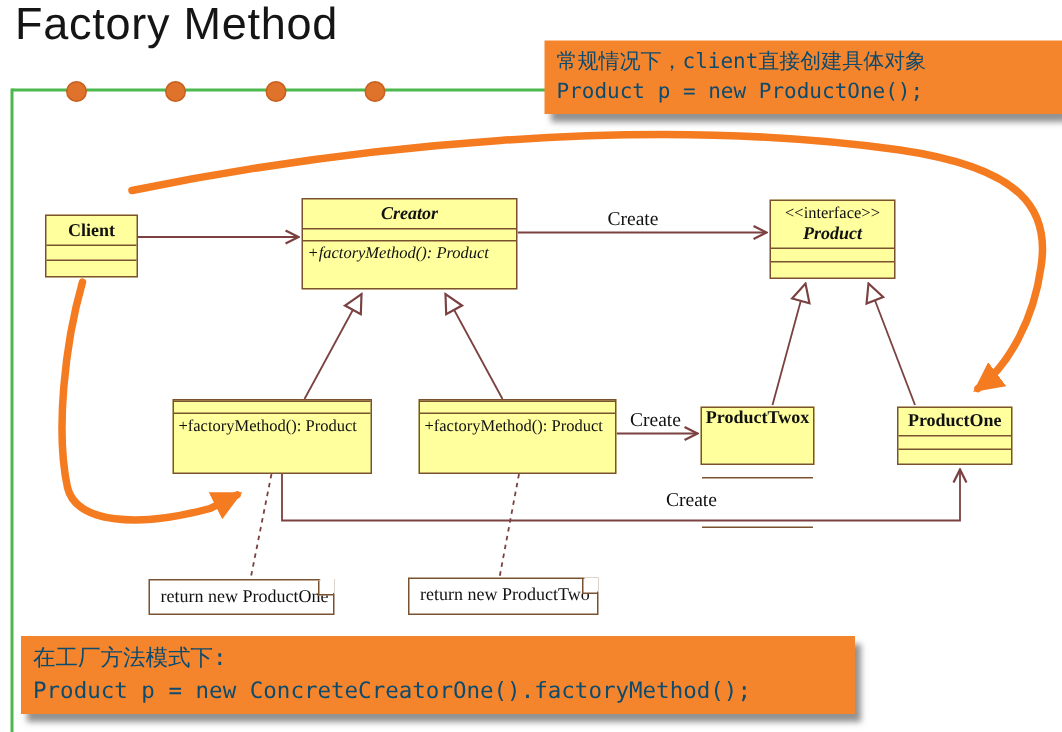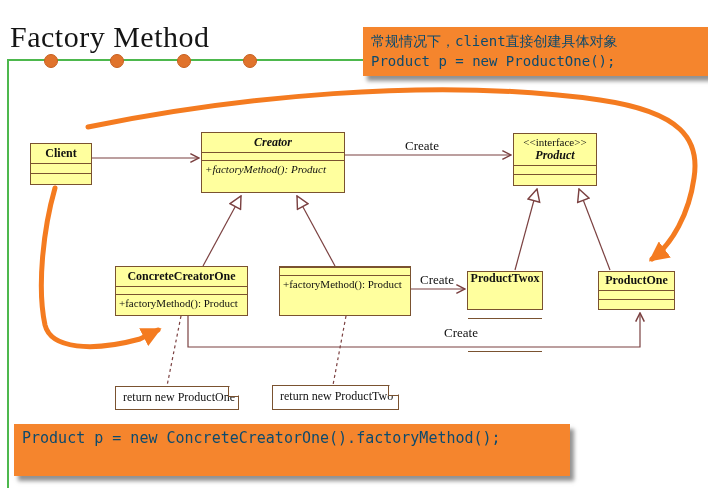--- a/index.html
+++ b/index.html
@@ -1,21 +1,21 @@
 <!DOCTYPE html>
 <html><head>
 <meta charset="utf-8">
 <style>
   html,body{margin:0;padding:0;}
   body{width:708px;height:488px;position:relative;background:#ffffff;overflow:hidden;
        font-family:"Liberation Serif",serif;}
 
   
-  .slide-title{position:absolute;left:10px;top:20px;font-size:30px;color:#151515;
-       font-family:Liberation Serif, serif;letter-spacing:.5px;text-align:right;}
+  .slide-title{position:absolute;left:10px;top:0;font-size:30px;color:#151515;
+       font-family:Liberation Sans, sans-serif;letter-spacing:.5px;text-align:right;}
 
   
   .guide-h{position:absolute;left:8px;top:59px;width:700px;height:2px;background:#4db84d;z-index:0;}
   .guide-v{position:absolute;left:7px;top:59px;width:2px;height:429px;background:#4db84d;z-index:0;}
   .guide-dot{position:absolute;top:54px;width:12px;height:12px;border-radius:50%;
        background:#e0732c;border:1px solid #c75f1e;z-index:1;}
 
   
   .callout{position:absolute;background:#f5852d;color:#0c4a6e;z-index:3;
        font-family:"DejaVu Sans Mono",monospace;box-shadow:4px 5px 4px rgba(110,110,110,.75);
@@ -57,21 +57,21 @@
   .box-ptwox .s1,.box-pone .s1{height:9px;}
   .box-ptwox .s2,.box-pone .s2{flex:1;}
 
   
   .uml-note{position:absolute;background:#ffffff;border:1px solid #7a5230;z-index:2;
        font-size:12px;color:#111;padding:3px 14px 3px 7px;white-space:nowrap;box-sizing:border-box;}
   .uml-note::after{content:"";position:absolute;top:-1px;right:-1px;width:0;height:0;
        border-top:10px solid #ffffff;border-left:10px solid transparent;}
   .uml-note::before{content:"";position:absolute;top:0;right:0;width:9px;height:9px;
        border-left:1px solid #7a5230;border-bottom:1px solid #7a5230;background:#fff;z-index:1;}
-  .note-one{left:115px;top:386px;width:124px;height:24px;}
+  .note-one{left:99px;top:386px;width:124px;height:24px;}
   .note-two{left:272px;top:385px;width:127px;height:25px;}
 
   
   .edge-label{position:absolute;font-size:13px;color:#111;z-index:2;font-family:"Liberation Serif",serif;}
   .lbl-top{left:405px;top:138px;}
   .lbl-mid{left:420px;top:272px;}
   .lbl-bottom{left:444px;top:325px;}
 
   
   .svg-connectors{position:absolute;left:0;top:0;z-index:1;}
@@ -110,20 +110,21 @@
     <line x1="181" y1="316" x2="167" y2="386" stroke-dasharray="3,3"></line>
     <line x1="346" y1="316" x2="333" y2="385" stroke-dasharray="3,3"></line>
   </g>
 </svg>
 
 <div class="callout callout-top">
   <div>常规情况下，client直接创建具体对象</div>
   <div>Product p = new ProductOne();</div>
 </div>
 <div class="callout callout-bottom">
+  <div>在工厂方法模式下:</div>
   <div>Product p = new ConcreteCreatorOne().factoryMethod();</div>
 </div>
 
 <div class="uml-class box-client">
   <div class="uml-head">Client</div>
   <div class="uml-sec s1"></div>
   <div class="uml-sec s2"></div>
 </div>
 
 <div class="uml-class box-creator">
@@ -137,21 +138,20 @@
 <div class="uml-class box-product">
   <div class="uml-head">
     <span class="stereo">&lt;&lt;interface&gt;&gt;</span>
     <span class="it">Product</span>
   </div>
   <div class="uml-sec s1"></div>
   <div class="uml-sec s2"></div>
 </div>
 
 <div class="uml-class box-cc1">
-  <div class="uml-head">ConcreteCreatorOne</div>
   <div class="uml-sec s1"></div>
   <div class="uml-sec s2 uml-methods">+factoryMethod(): Product</div>
 </div>
 
 <div class="uml-class box-cc2">
   <div class="uml-sec s1"></div>
   <div class="uml-sec s2 uml-methods">+factoryMethod(): Product</div>
 </div>
 
 <div class="uml-class box-ptwox">

